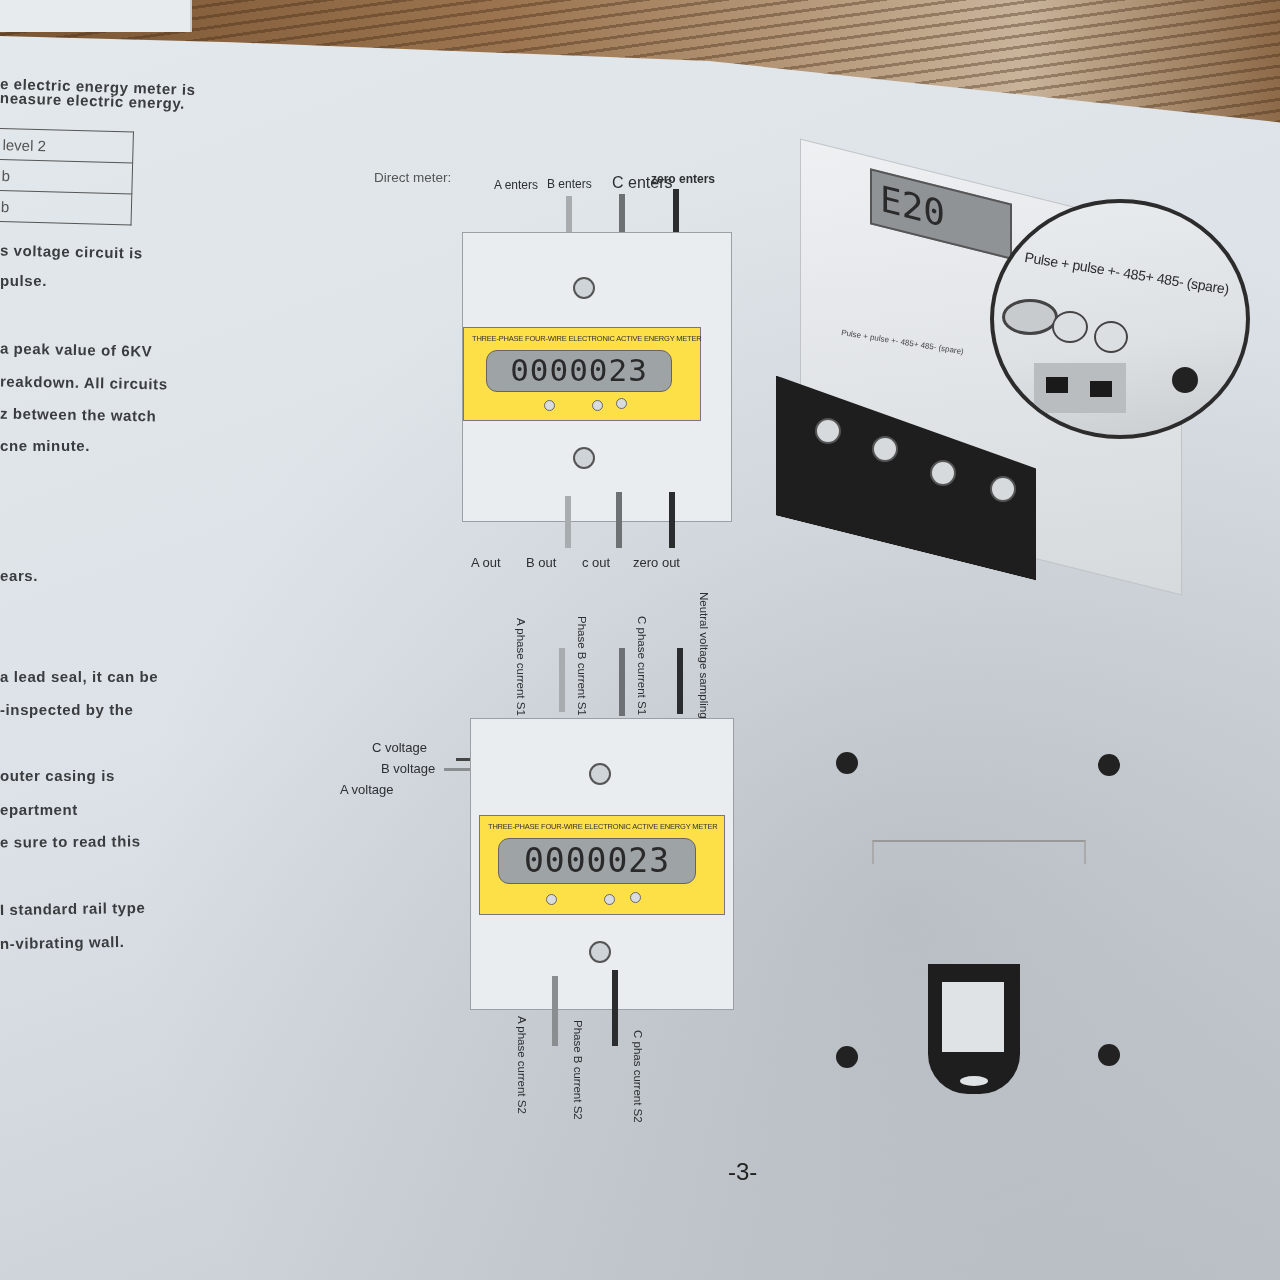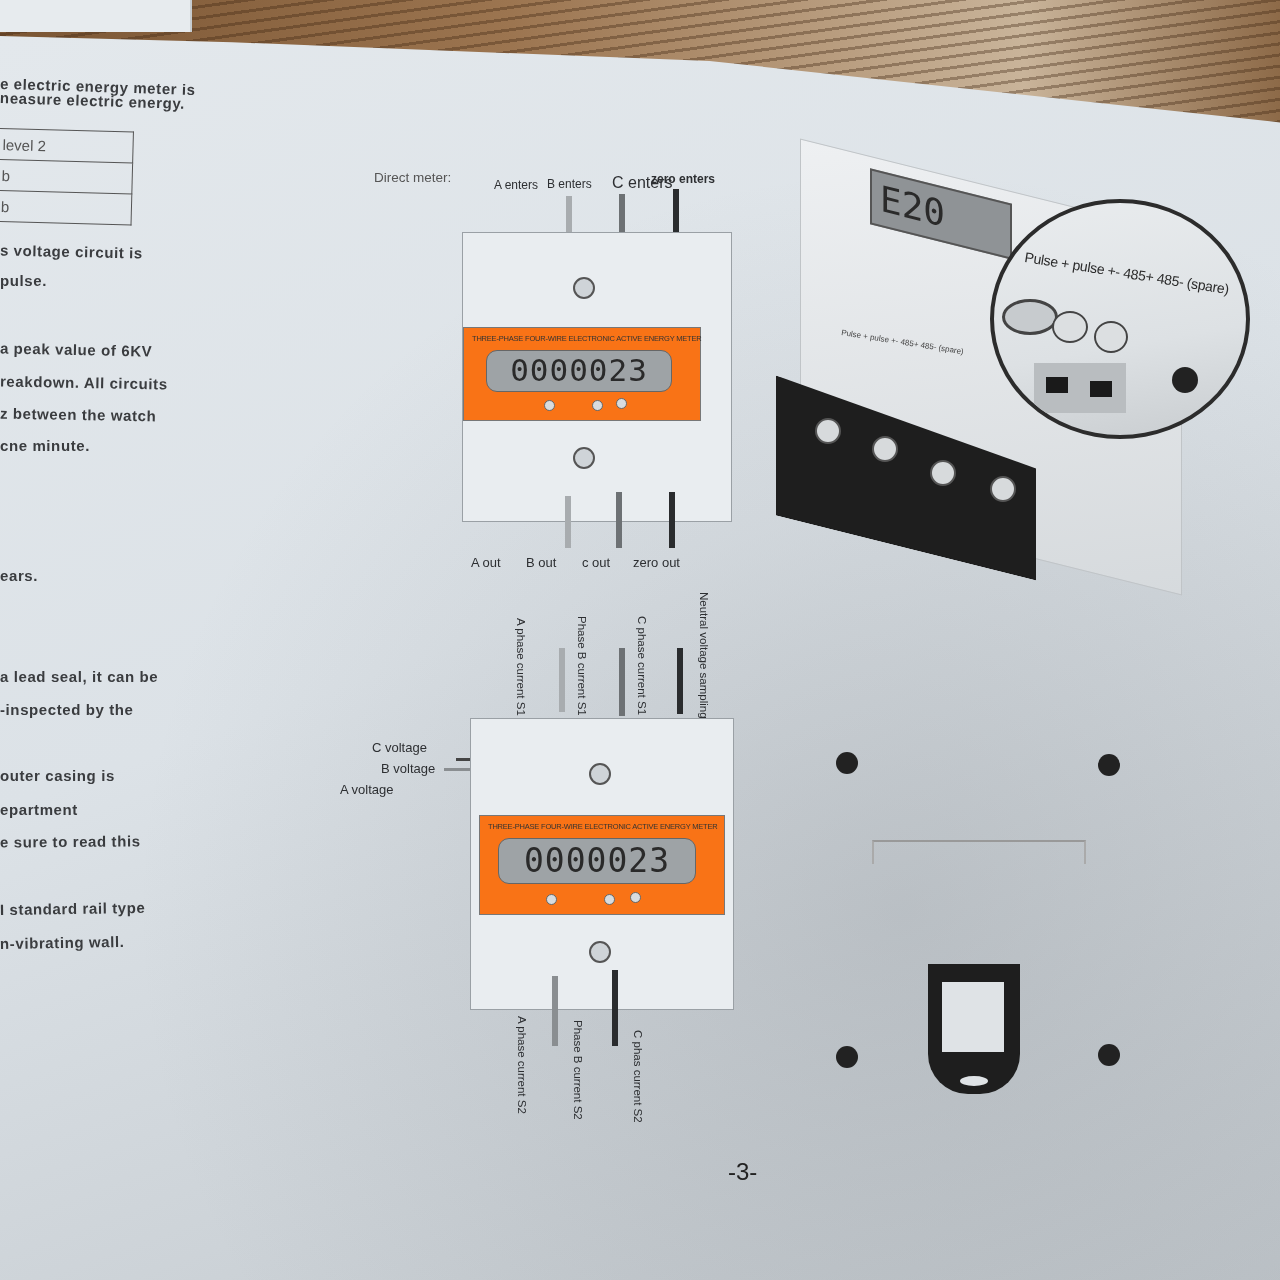--- a/index.html
+++ b/index.html
@@ -21,21 +21,21 @@
   .lt{font-size:15px;color:#3a3c3f;}
   .spec-table{position:absolute;left:-2px;top:92px;width:136px;border-collapse:collapse;transform:rotate(1.5deg);transform-origin:left top;}
   .spec-table td{border:1.5px solid #555;height:30px;font-size:15px;color:#555;padding:0 4px;}
   .title{position:absolute;left:466px;top:96px;font-family:"Liberation Serif",serif;font-size:42px;color:#2a2a2a;letter-spacing:1px;}
   .title .hl{color:#9aa0a5;-webkit-text-stroke:1px #666;}
   .label{position:absolute;font-size:13px;color:#2d2f32;white-space:nowrap;}
   .vlabel{position:absolute;font-size:11.5px;color:#2d2f32;white-space:nowrap;writing-mode:vertical-rl;}
   .wire{position:absolute;width:6px;}
   
   .meter{position:absolute;border:1px solid #9aa0a5;background:#e9edf0;}
-  .meter .panel{position:absolute;border:1.5px solid #777;background:#f97316;}
+  .meter .panel{position:absolute;border:1.5px solid #777;background:#fde047;}
   .meter .plabel{position:absolute;left:8px;top:6px;font-size:7.5px;color:#333;white-space:nowrap;letter-spacing:-.2px;}
   .lcd{position:absolute;background:#9ea3a6;border:1.5px solid #666;border-radius:11px;
        font-family:"DejaVu Sans Mono",monospace;color:#2a2a2a;font-size:31px;letter-spacing:1px;text-align:center;line-height:38px;}
   .screw{position:absolute;width:18px;height:18px;border-radius:50%;border:2px solid #555;background:#cfd4d8;}
   .led{position:absolute;width:9px;height:9px;border-radius:50%;border:1.5px solid #666;background:#d8dcdf;}
   .magnifier{position:absolute;left:990px;top:163px;width:252px;height:232px;border-radius:50%;border:4px solid #2c2c2c;
      background:linear-gradient(170deg,#e9ecee 0%,#dde1e4 60%,#c9cdd0 100%);overflow:hidden;}
   .mag-text{position:absolute;left:32px;top:46px;font-size:14px;color:#2b2b2b;transform:rotate(9deg);transform-origin:left top;white-space:nowrap;letter-spacing:-.3px;}
   .small-photo-text{position:absolute;left:842px;top:292px;font-size:8px;color:#444;transform:rotate(9deg);transform-origin:left top;white-space:nowrap;}
   .page-num{position:absolute;left:728px;top:1122px;font-size:24px;color:#222;}

